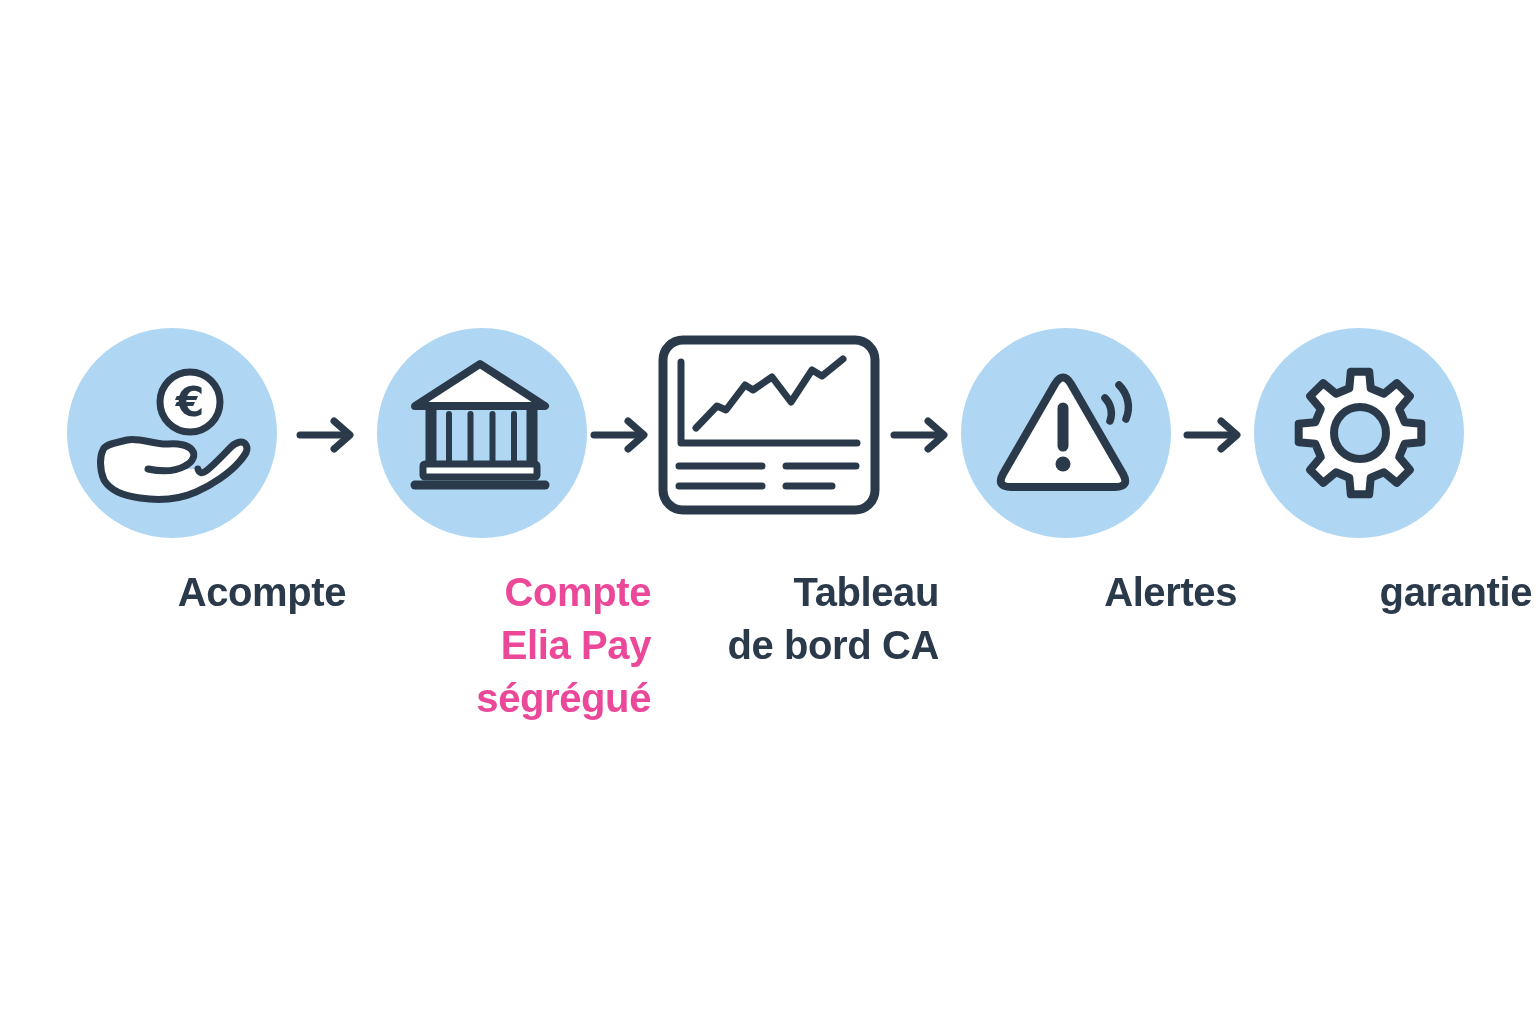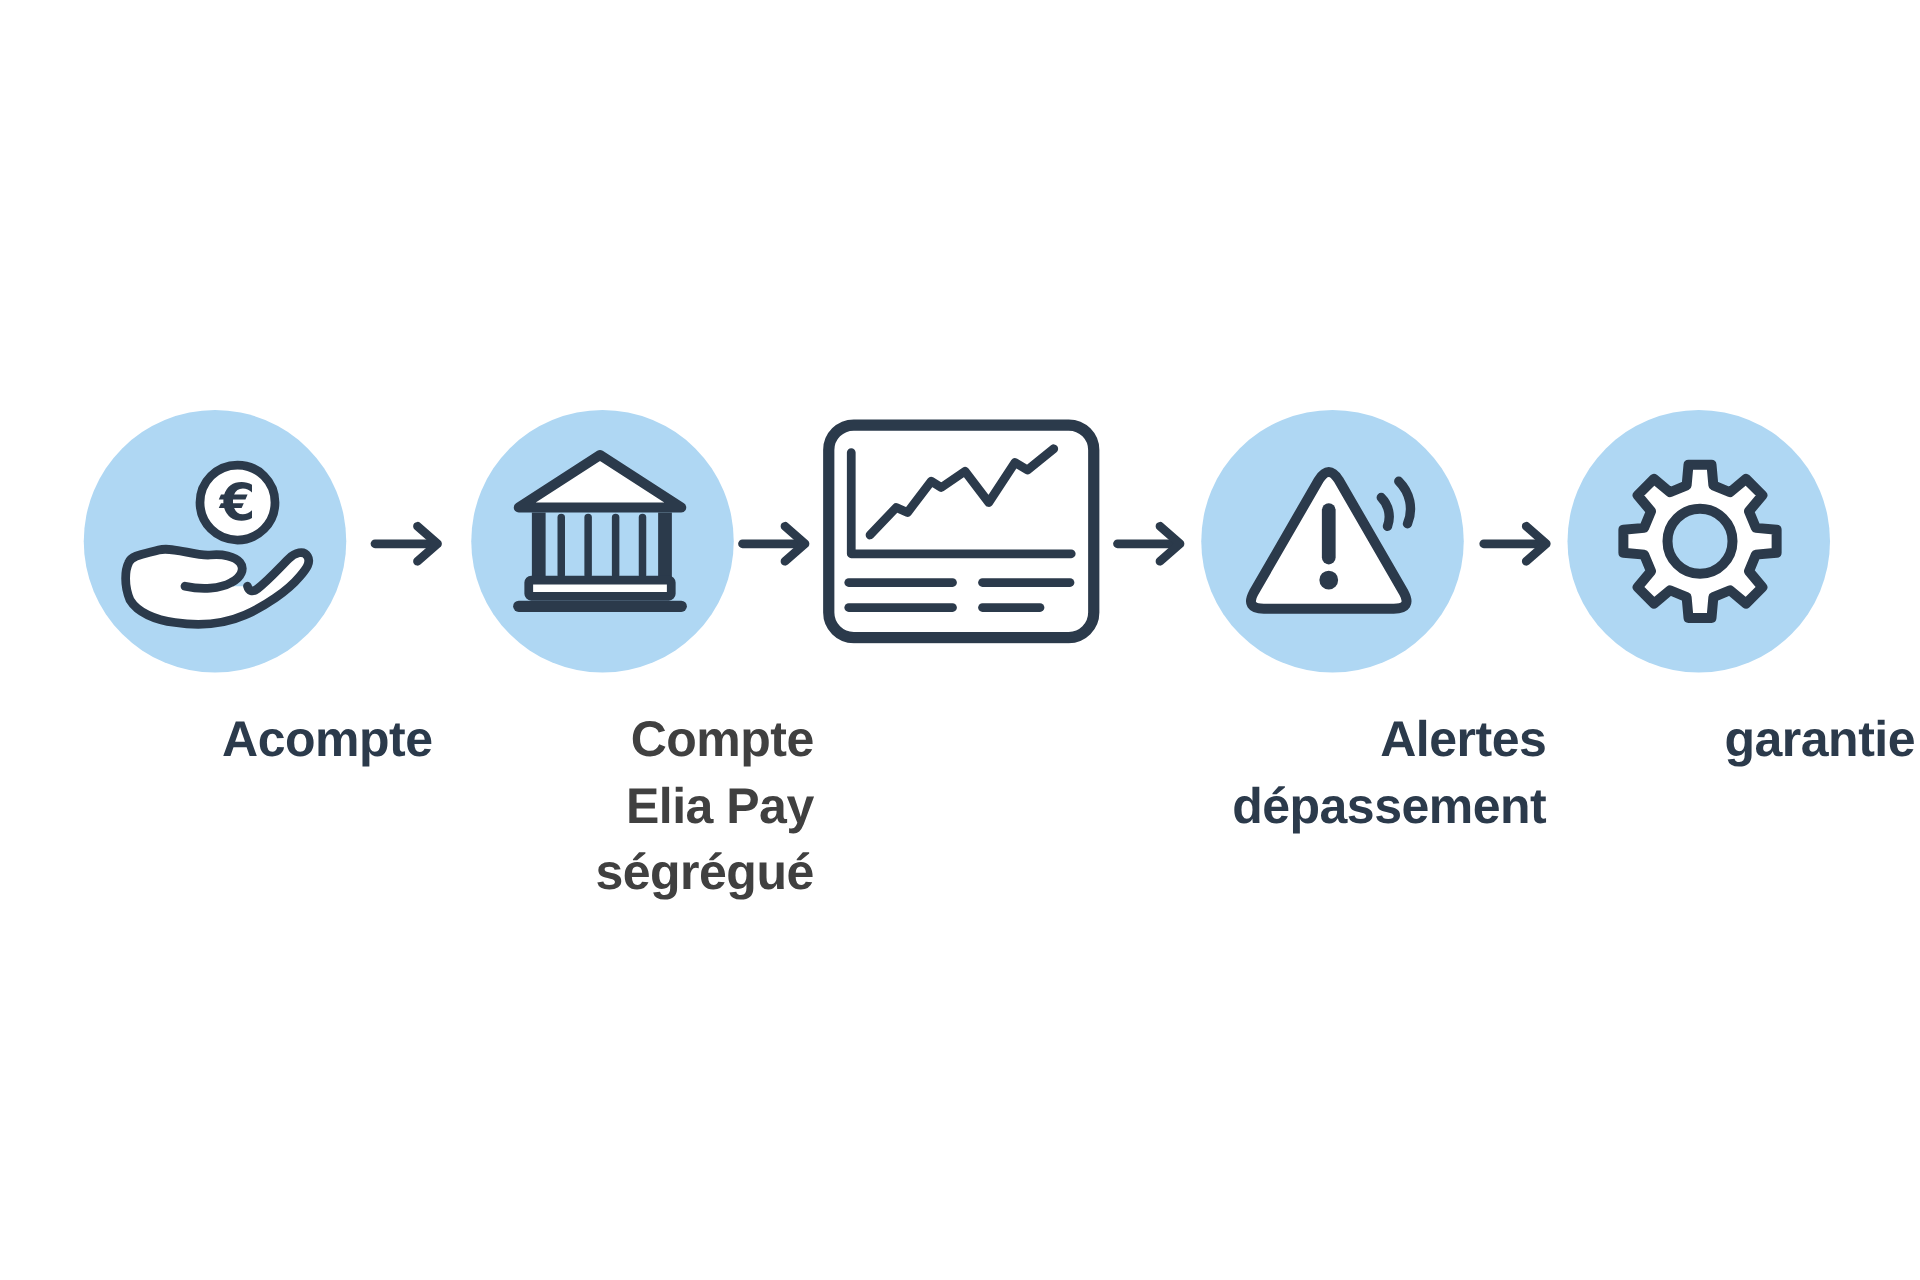--- a/index.html
+++ b/index.html
@@ -54,21 +54,21 @@
       <path d="M28,52 V106" stroke-width="11" stroke-linecap="butt"></path>
       <path d="M129,52 V106" stroke-width="11" stroke-linecap="butt"></path>
       <path d="M46,56 V102" stroke-width="6"></path>
       <path d="M67.5,56 V102" stroke-width="6"></path>
       <path d="M89.5,56 V102" stroke-width="6"></path>
       <path d="M111,56 V102" stroke-width="6"></path>
       <rect x="20" y="106" width="114" height="13" rx="2" fill="#FFFFFF" stroke-width="7"></rect>
       <path d="M12,127 H142" stroke-width="9"></path>
     </g>
   </svg>
-  <div class="label" style="left:311px;color:#404040;">
+  <div class="label" style="left:311px;color:#ec4899;">
     <span>Compte</span>
     <span>Elia Pay</span>
     <span>ségrégué</span>
   </div>
 
   <svg class="arrow" style="left:590px;top:415px;" viewBox="0 0 64 40">
     <g fill="none" stroke="#2B3A4B" stroke-width="7" stroke-linecap="round" stroke-linejoin="round">
       <path d="M4,20 H52"></path>
         <path d="M38,6 L54,20 L38,34"></path>
     </g>
@@ -78,41 +78,44 @@
     <g fill="none" stroke="#2B3A4B" stroke-linecap="round" stroke-linejoin="round">
       <rect x="5" y="5" width="212" height="170" rx="20" fill="#FFFFFF" stroke-width="9"></rect>
       <path d="M23,27 V108 H199" stroke-width="7"></path>
       <path d="M38,93 L59,71 L68,75 L87,50 L95,55 L114,42 L133,67 L154,35 L164,41 L185,24" stroke-width="7"></path>
       <path d="M21,131 H104" stroke-width="7"></path>
       <path d="M21,151 H104" stroke-width="7"></path>
       <path d="M128,131 H198" stroke-width="7"></path>
       <path d="M128,151 H174" stroke-width="7"></path>
     </g>
   </svg>
+  <div class="label" style="left:599px;color:#2B3A4B;">
+    <span>Tableau</span>
+    <span>de bord CA</span>
+  </div>
 
   <svg class="arrow" style="left:890px;top:415px;" viewBox="0 0 64 40">
     <g fill="none" stroke="#2B3A4B" stroke-width="7" stroke-linecap="round" stroke-linejoin="round">
       <path d="M4,20 H52"></path>
         <path d="M38,6 L54,20 L38,34"></path>
     </g>
   </svg>
 
   <div class="circle" style="left:961px;top:328px;background:#AFD7F3;"></div>
   <svg class="icon-svg" style="left:993px;top:368px;" width="150" height="136" viewBox="0 0 150 136">
     <g fill="none" stroke="#2B3A4B" stroke-linecap="round" stroke-linejoin="round">
       <path d="M62,16 Q70,3 78,16 L130,106 Q137,119 122,119 L18,119 Q3,119 10,106 Z" fill="#FFFFFF" stroke-width="8"></path>
       <path d="M70,40 V78" stroke-width="11"></path>
       <circle cx="70" cy="96" r="7.5" fill="#2B3A4B" stroke="none"></circle>
       <path d="M112,30 C118,36 120,45 117,53" stroke-width="7.5"></path>
       <path d="M126,17 C135,26 138,39 133,51" stroke-width="7.5"></path>
     </g>
   </svg>
   <div class="label" style="left:897px;color:#2B3A4B;">
     <span>Alertes</span>
-    <span>dépassement</span>
   </div>
 
   <svg class="arrow" style="left:1183px;top:415px;" viewBox="0 0 64 40">
     <g fill="none" stroke="#2B3A4B" stroke-width="7" stroke-linecap="round" stroke-linejoin="round">
       <path d="M4,20 H52"></path>
         <path d="M38,6 L54,20 L38,34"></path>
     </g>
   </svg>
 
   <div class="circle" style="left:1254px;top:328px;background:#AFD7F3;"></div>

